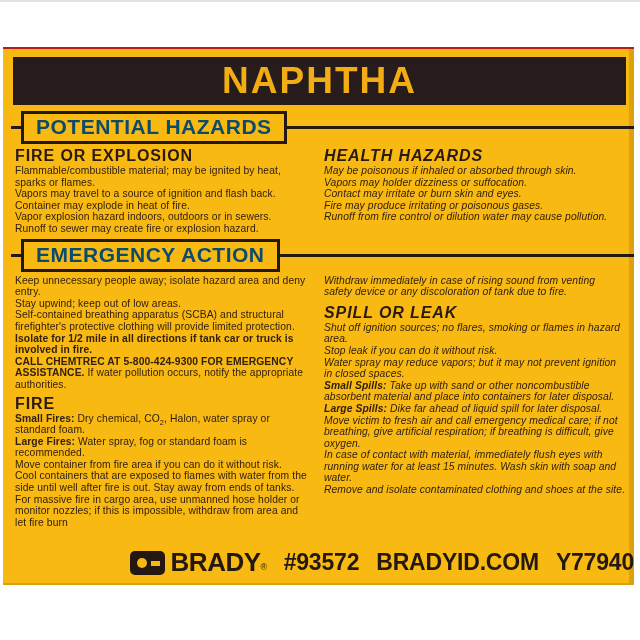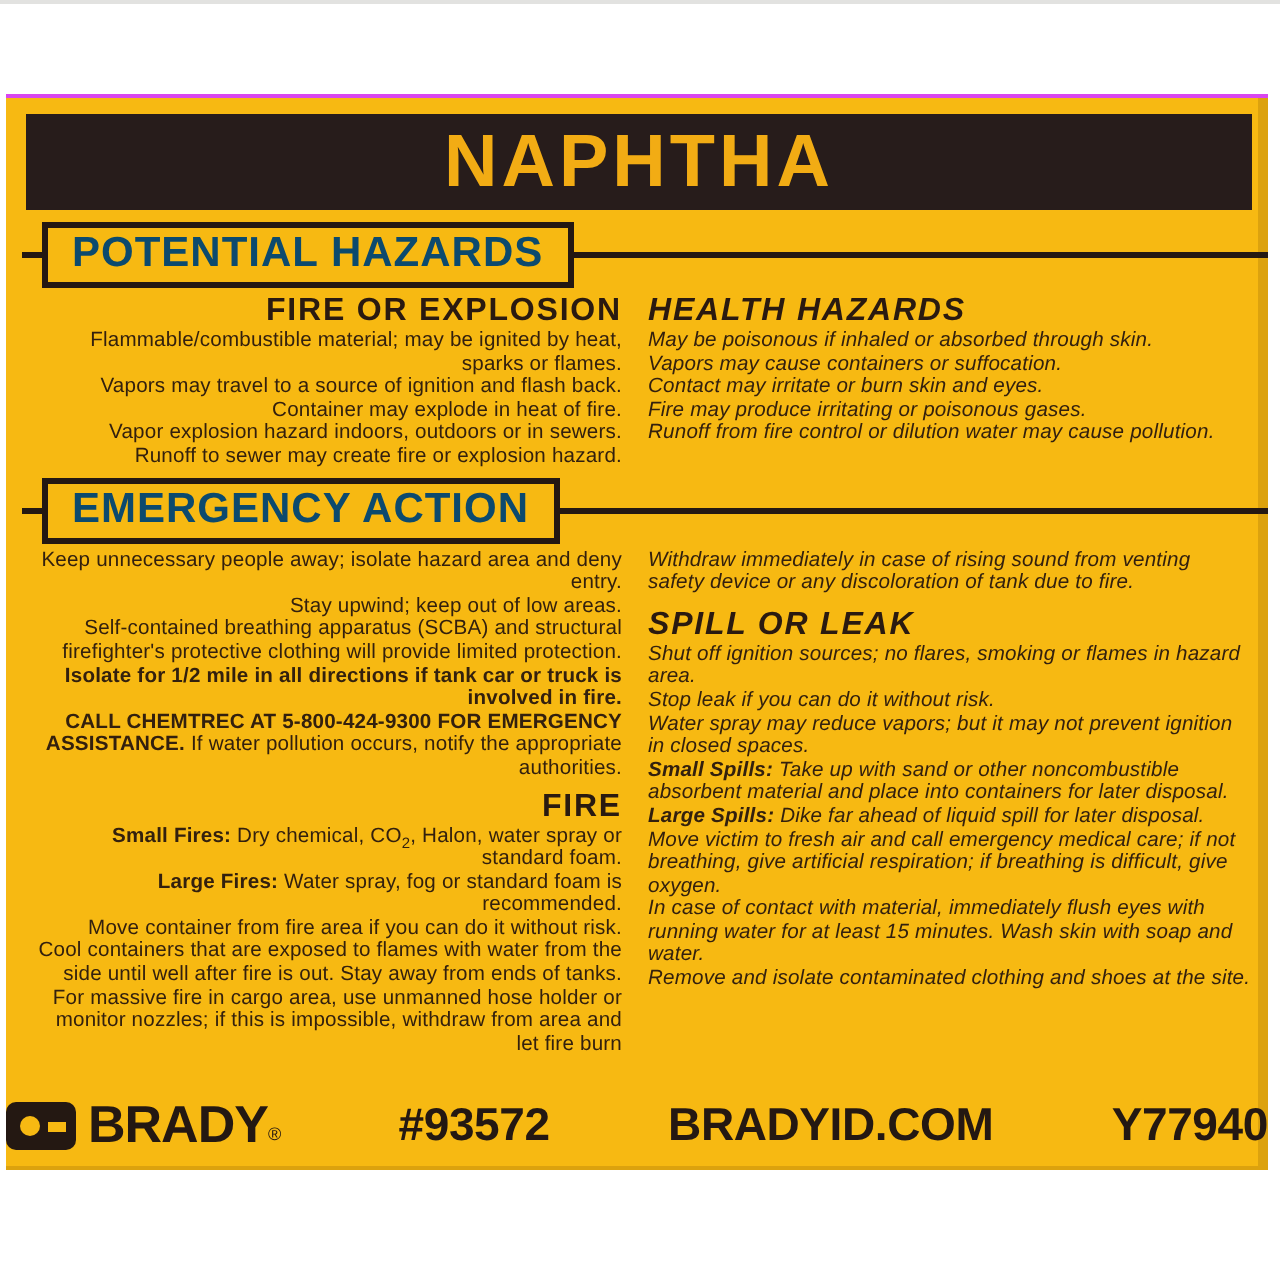--- a/index.html
+++ b/index.html
@@ -12,21 +12,21 @@
     font-family: "Liberation Sans", sans-serif;
   }
   .page-top-edge {
     position: absolute; top: 0; left: 0; width: 640px; height: 2px;
     background: #e2e2e0;
   }
   .label {
     position: absolute; left: 3px; top: 47px;
     width: 631px; height: 538px;
     background: #F7B912;
-    border-top: 2px solid #d946ef;
+    border-top: 2px solid #b91c1c;
     box-shadow: inset -5px -2px 0 rgba(170,120,10,0.35);
   }
   .titlebar {
     margin: 8px 8px 0 10px;
     height: 48px;
     background: #271C1B;
     display: flex; align-items: center; justify-content: center;
   }
   .title {
     color: #F2AC14;
@@ -50,21 +50,21 @@
     white-space: nowrap;
     flex: none;
   }
   .rule { flex: 1; height: 3px; background: #241812; }
   .cols {
     display: flex;
     gap: 13px;
     padding: 3px 8px 0 12px;
     color: #33200E;
   }
-  .col-left  { width: 296px; flex: none; text-align: right; }
+  .col-left  { width: 296px; flex: none; }
   .col-right { flex: 1; font-style: italic; }
   p {
     margin: 0;
     font-size: 10.3px;
     line-height: 11.6px;
     letter-spacing: 0.1px;
   }
   h3 {
     margin: 0;
     font-size: 16px;
@@ -73,21 +73,21 @@
     color: #2A1A10;
     letter-spacing: 0.9px;
   }
   .mt4  { margin-top: 4px; }
   .mt6  { margin-top: 6px; }
   .mt14 { margin-top: 14px; }
   .bold { font-weight: bold; }
   sub { font-size: 7.5px; line-height: 0; }
   .footer {
     position: absolute; left: 0; right: 0; bottom: 7px;
-    display: flex; align-items: center; justify-content: space-between;
+    display: flex; align-items: center; justify-content: flex-end;
     gap: 17px;
     color: #241812;
   }
   .brand-group { display: flex; align-items: center; gap: 6px; }
   .logo {
     width: 35px; height: 24px;
     background: #241812;
     border-radius: 5px;
     position: relative;
     display: inline-block;
@@ -129,21 +129,21 @@
       <h3>FIRE OR EXPLOSION</h3>
       <p>Flammable/combustible material; may be ignited by heat, sparks or flames.</p>
       <p>Vapors may travel to a source of ignition and flash back.</p>
       <p>Container may explode in heat of fire.</p>
       <p>Vapor explosion hazard indoors, outdoors or in sewers.</p>
       <p>Runoff to sewer may create fire or explosion hazard.</p>
     </div>
     <div class="col-right">
       <h3>HEALTH HAZARDS</h3>
       <p>May be poisonous if inhaled or absorbed through skin.</p>
-      <p>Vapors may cause containers or suffocation.</p>
+      <p>Vapors may holder dizziness or suffocation.</p>
       <p>Contact may irritate or burn skin and eyes.</p>
       <p>Fire may produce irritating or poisonous gases.</p>
       <p>Runoff from fire control or dilution water may cause pollution.</p>
     </div>
   </div>
 
   <div class="banner-row second">
     <span class="tick"></span>
     <span class="banner-box">EMERGENCY ACTION</span>
     <span class="rule"></span>

